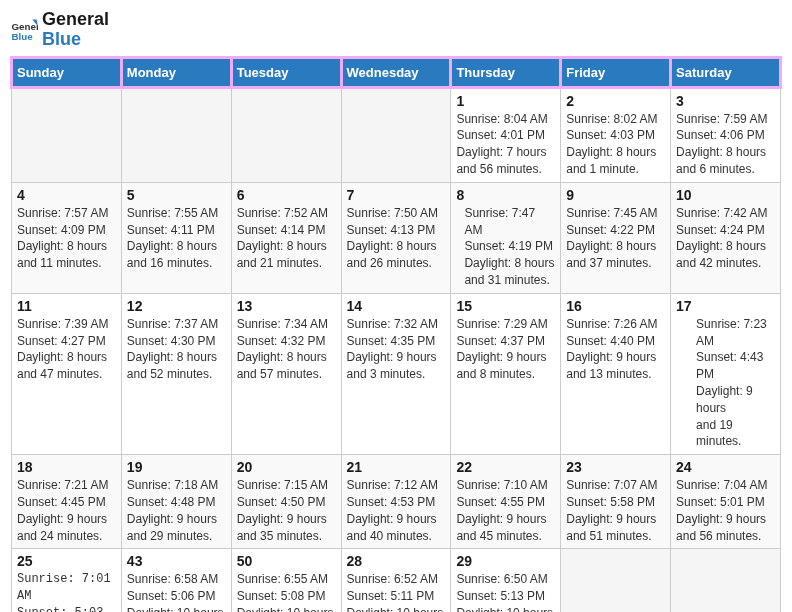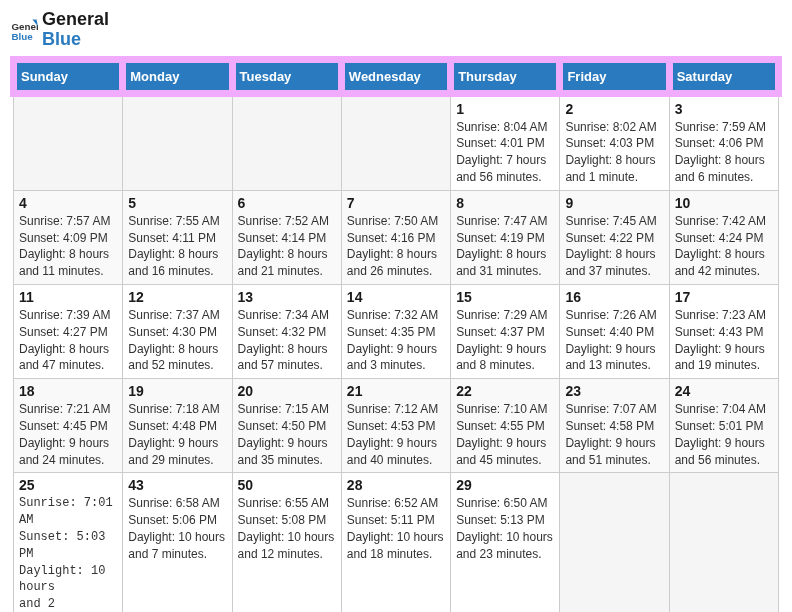--- a/index.html
+++ b/index.html
@@ -44,21 +44,21 @@
     }
     thead tr {
       background-color: #2a7abf;
       color: #fff;
     }
     thead th {
       padding: 6px 4px;
       font-size: 13px;
       font-weight: bold;
       text-align: left;
-      border: 7px solid #f0abfc;
+      border: 3px solid #f0abfc;
     }
     tbody tr {
       vertical-align: top;
     }
     tbody td {
       border: 1px solid #ccc;
       padding: 4px 5px;
       font-size: 11px;
       color: #333;
       height: 90px;
@@ -162,27 +162,27 @@
         <td>
           <span class="day-number">6</span>
           <div class="day-info" style="white-space: pre-line;">Sunrise: 7:52 AM
 Sunset: 4:14 PM
 Daylight: 8 hours
 and 21 minutes.</div>
         </td>
         <td>
           <span class="day-number">7</span>
           <div class="day-info" style="white-space: pre-line;">Sunrise: 7:50 AM
-Sunset: 4:16 PM
+Sunset: 4:13 PM
 Daylight: 8 hours
 and 26 minutes.</div>
         </td>
         <td>
           <span class="day-number">8</span>
-          <div class="day-info" style="white-space: pre-line;">Sunrise: 7:47 AM
+          <div class="day-info" style="white-space: pre-line; margin-left: 8px;">Sunrise: 7:47 AM
 Sunset: 4:19 PM
 Daylight: 8 hours
 and 31 minutes.</div>
         </td>
         <td>
           <span class="day-number">9</span>
           <div class="day-info" style="white-space: pre-line;">Sunrise: 7:45 AM
 Sunset: 4:22 PM
 Daylight: 8 hours
 and 37 minutes.</div>
@@ -233,21 +233,21 @@
         </td>
         <td>
           <span class="day-number">16</span>
           <div class="day-info" style="white-space: pre-line;">Sunrise: 7:26 AM
 Sunset: 4:40 PM
 Daylight: 9 hours
 and 13 minutes.</div>
         </td>
         <td>
           <span class="day-number">17</span>
-          <div class="day-info" style="white-space: pre-line;">Sunrise: 7:23 AM
+          <div class="day-info" style="white-space: pre-line; margin-left: 20px;">Sunrise: 7:23 AM
 Sunset: 4:43 PM
 Daylight: 9 hours
 and 19 minutes.</div>
         </td>
       </tr>
       <tr>
         <td>
           <span class="day-number">18</span>
           <div class="day-info" style="white-space: pre-line;">Sunrise: 7:21 AM
 Sunset: 4:45 PM
@@ -278,21 +278,21 @@
         <td>
           <span class="day-number">22</span>
           <div class="day-info" style="white-space: pre-line;">Sunrise: 7:10 AM
 Sunset: 4:55 PM
 Daylight: 9 hours
 and 45 minutes.</div>
         </td>
         <td>
           <span class="day-number">23</span>
           <div class="day-info" style="white-space: pre-line;">Sunrise: 7:07 AM
-Sunset: 4:58 PM
+Sunset: 5:58 PM
 Daylight: 9 hours
 and 51 minutes.</div>
         </td>
         <td>
           <span class="day-number">24</span>
           <div class="day-info" style="white-space: pre-line;">Sunrise: 7:04 AM
 Sunset: 5:01 PM
 Daylight: 9 hours
 and 56 minutes.</div>
         </td>

